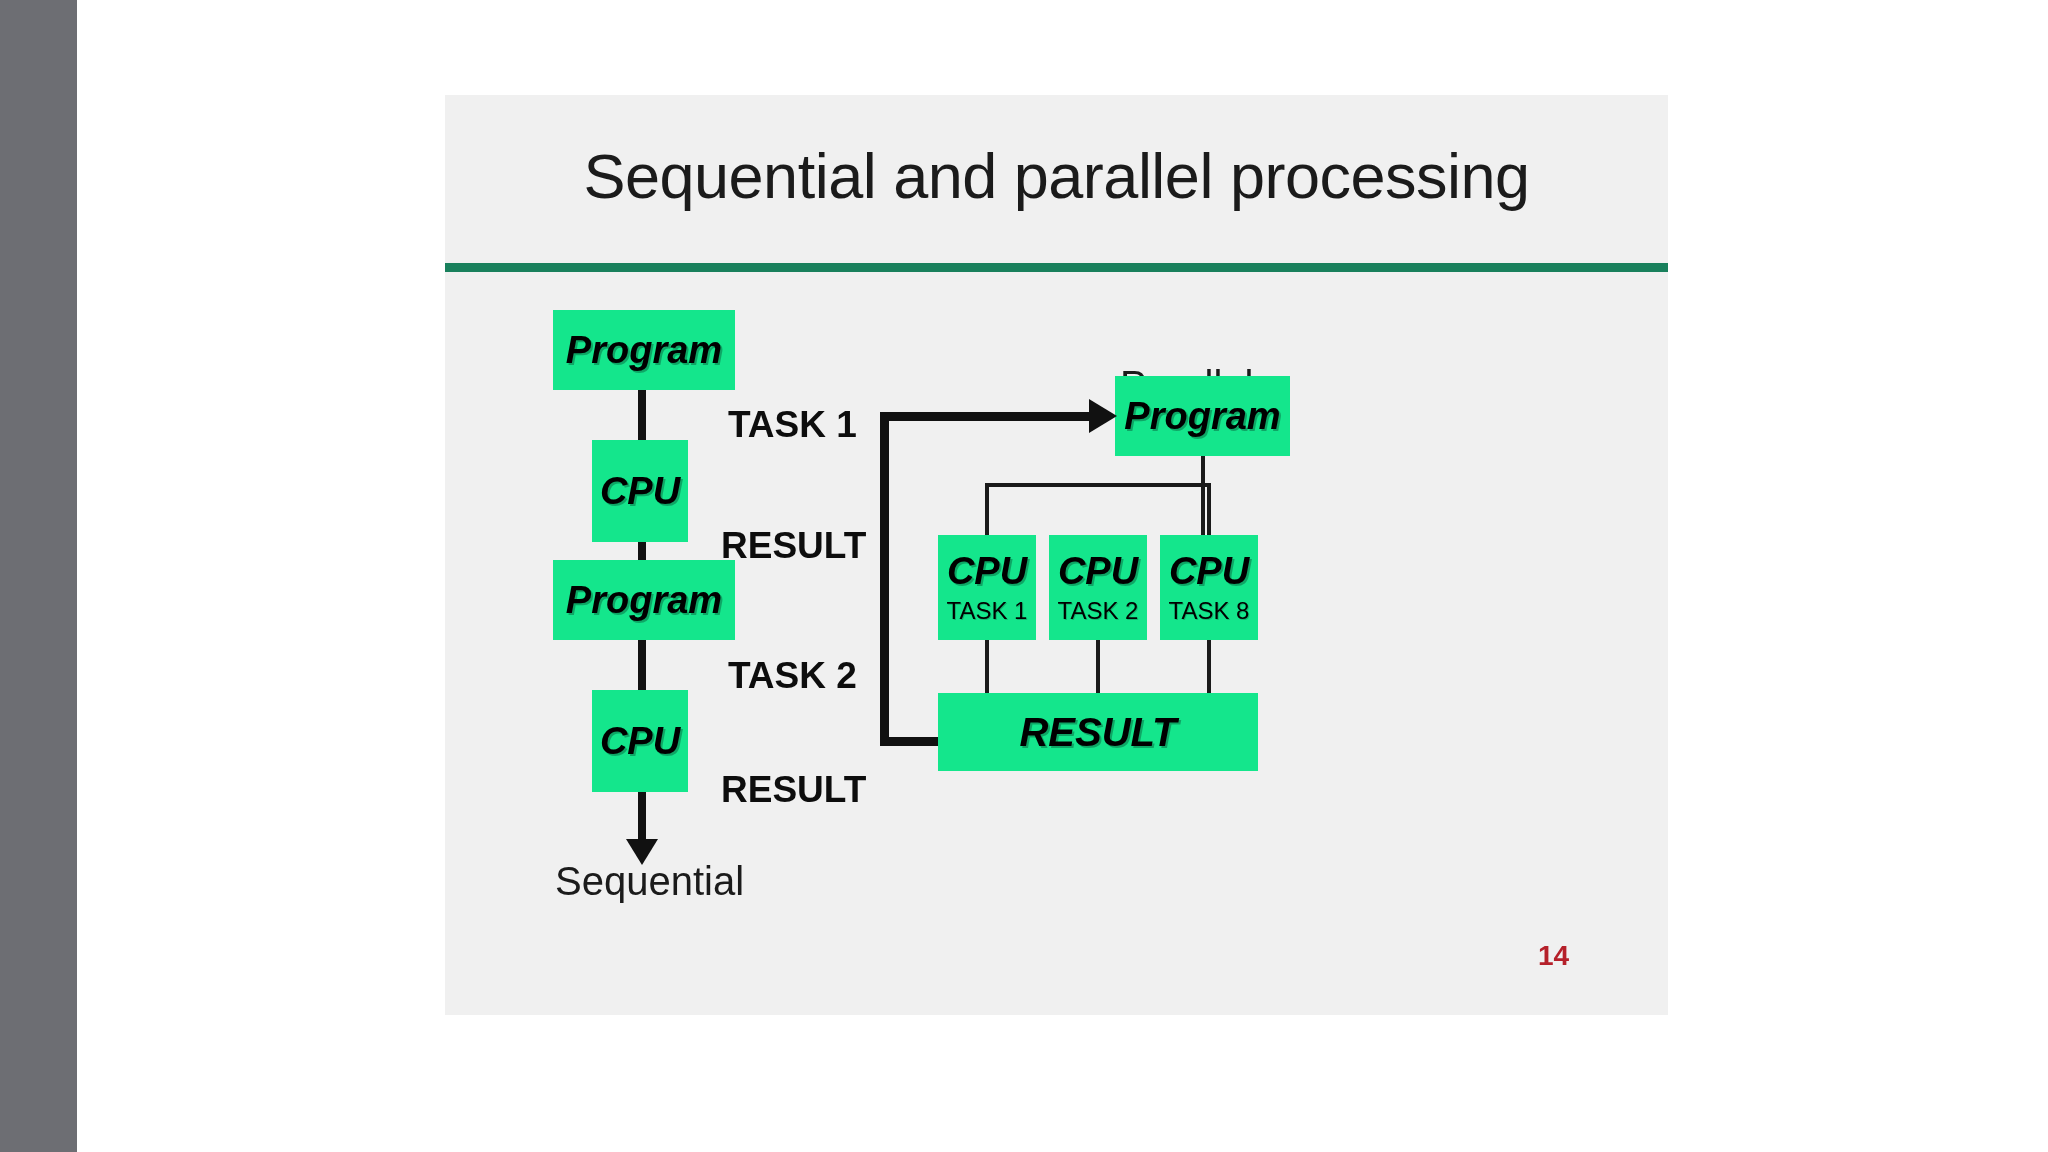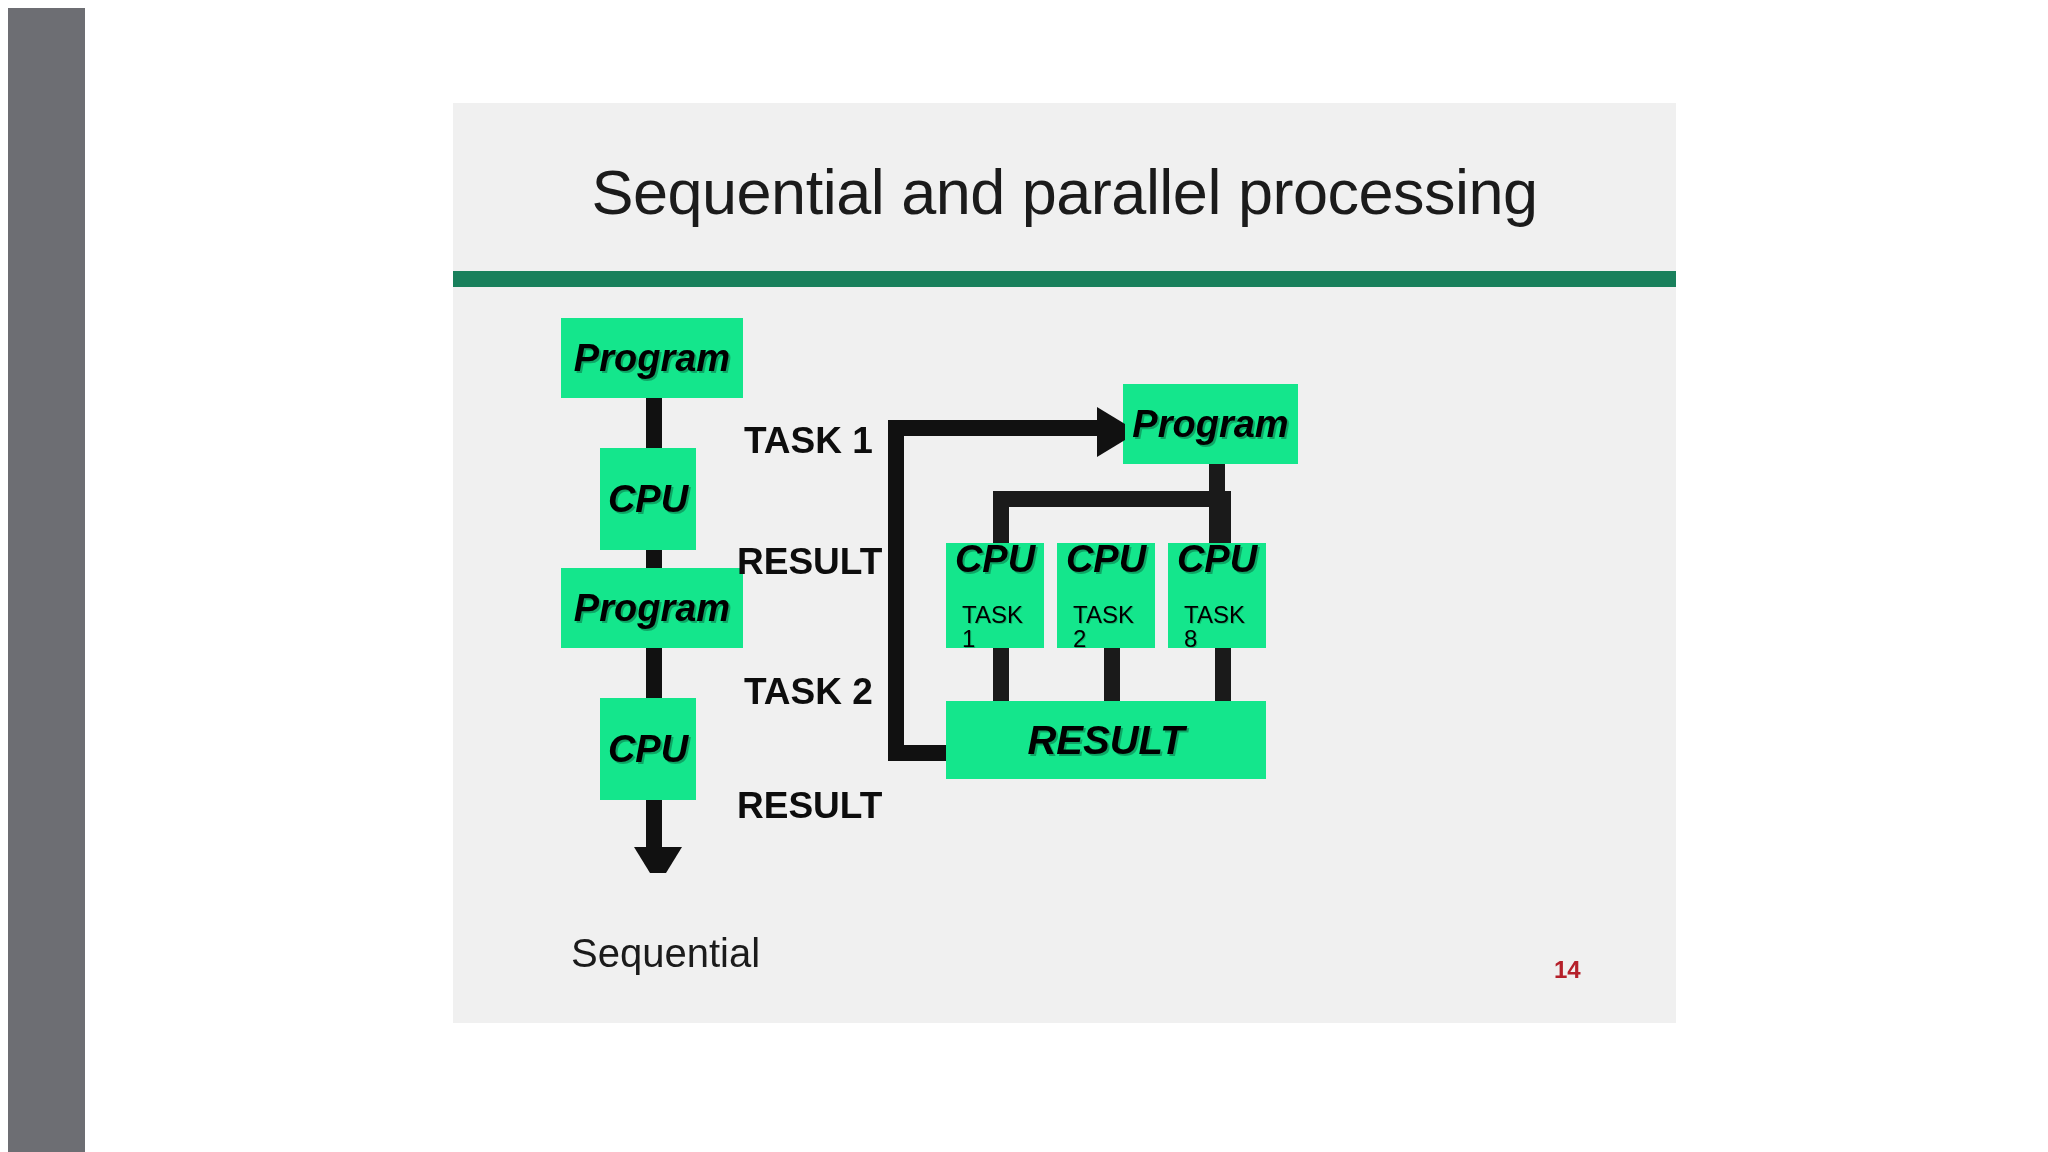--- a/index.html
+++ b/index.html
@@ -1,15 +1,15 @@
 <!DOCTYPE html>
 <html><head>
 <meta charset="utf-8">
 <style>
-  * { box-sizing: border-box; margin: 0; padding: 8px; }
+  * { box-sizing: border-box; margin: 0; padding: 0; }
   html, body { width: 2048px; height: 1152px; }
   body {
     background: #ffffff;
     font-family: "Liberation Sans", sans-serif;
     position: relative;
     overflow: hidden;
   }
 
   
   #sidebar-bar {
@@ -101,21 +101,21 @@
   .mode-label {
     position: absolute;
     font-weight: 400;
     font-size: 40px;
     color: #1b1b1b;
     white-space: nowrap;
   }
 
   #page-number {
     position: absolute;
-    font-size: 24px;
+    font-size: 28px;
     font-weight: bold;
     color: #b5202a;
   }
 </style>
 </head>
 <body>
 
 <div id="sidebar-bar"></div>
 
 <div id="slide">
@@ -141,21 +141,21 @@
 
   <div class="vline" style="left:193px; top:545px; width:8px; height:50px;"></div>
 
   <div class="node" style="left:147px; top:595px; width:96px; height:102px; font-size:38px;">
     <span class="node-label">CPU</span>
   </div>
 
   <div class="vline" style="left:193px; top:697px; width:8px; height:53px;"></div>
   <div class="arrowhead-down" style="left:181px; top:744px;"></div>
 
-  <div class="mode-label" style="left:110px; top:820px;">Sequential</div>
+  <div class="mode-label" style="left:110px; top:764px;">Sequential</div>
 
   <div class="flow-label" style="left:283px; top:309px;">TASK 1</div>
   <div class="flow-label" style="left:276px; top:430px;">RESULT</div>
   <div class="flow-label" style="left:283px; top:560px;">TASK 2</div>
   <div class="flow-label" style="left:276px; top:674px;">RESULT</div>
 
   <div class="mode-label" style="left:675px; top:268px;">Parallel</div>
 
   <div class="node" style="left:670px; top:281px; width:175px; height:80px; font-size:38px;">
     <span class="node-label">Program</span>

